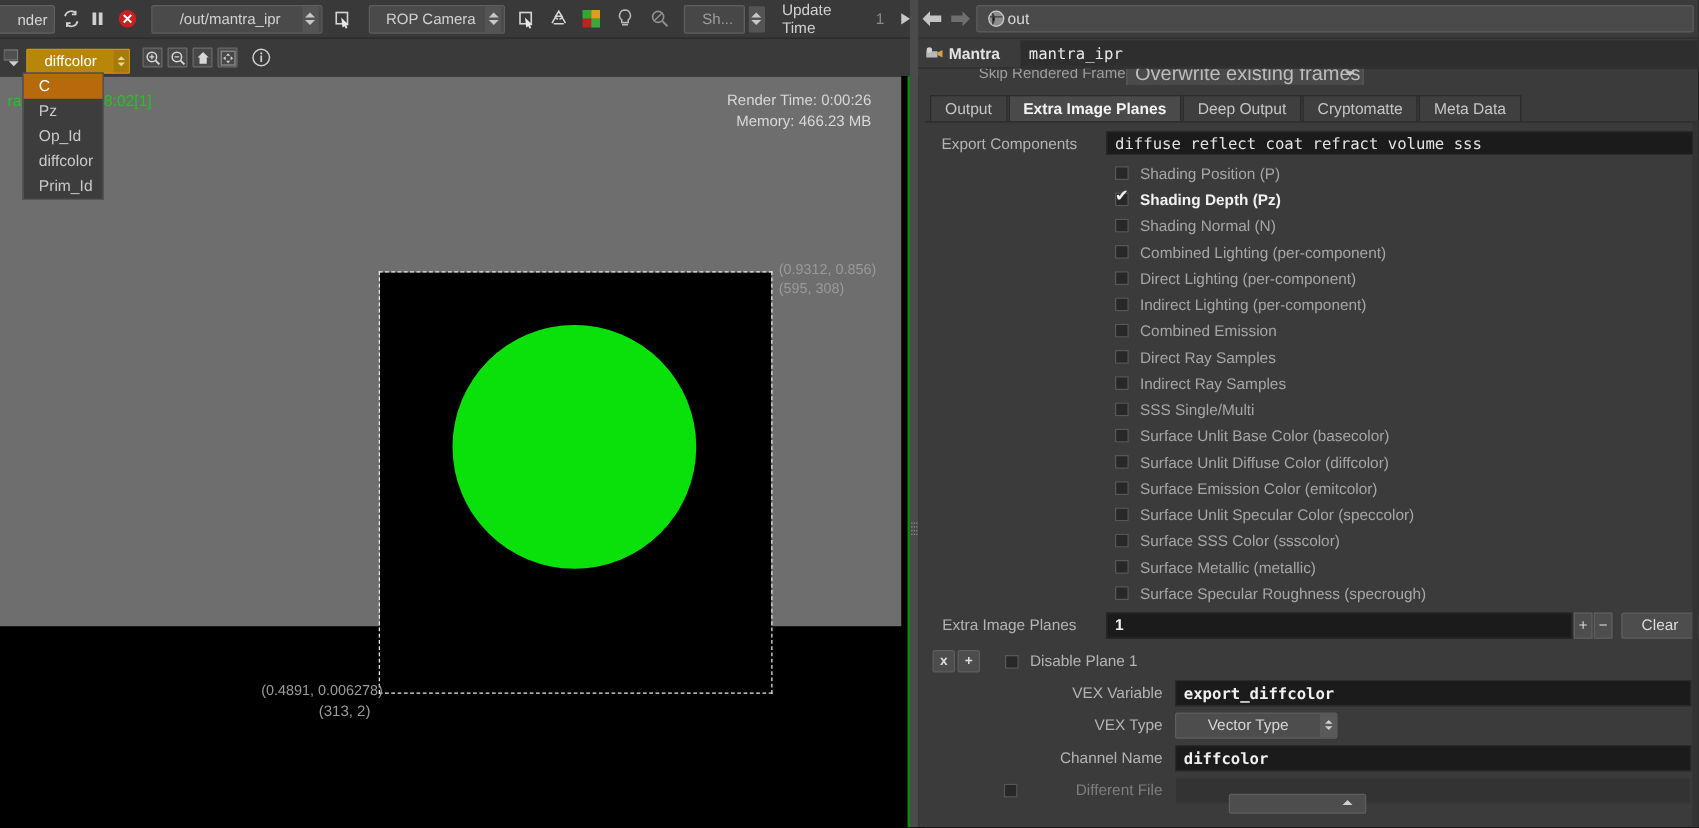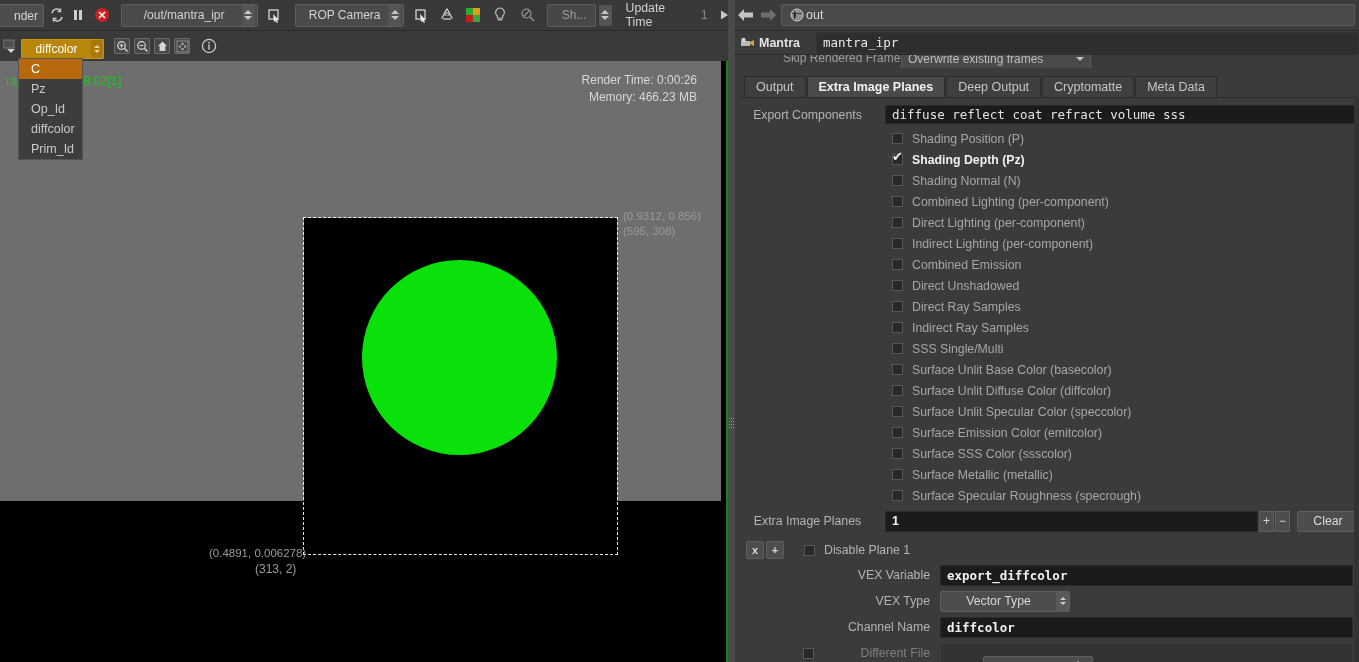--- a/index.html
+++ b/index.html
@@ -162,21 +162,21 @@
     border: 1px solid #333;
   }
   .clipped-row {
     position: absolute; left: 8px; top: 55px; width: 610px; height: 13px;
     overflow: hidden;
   }
   .clipped-row .lbl { position:absolute; left:40px; top:-4px; color:#9e9e9e; font-size:12px; }
   .clipped-row .menu {
     position:absolute; left:158px; top:-6px; width: 190px; height: 20px;
     background:#4a4a4a; border:1px solid #5a5a5a; color:#bdbdbd;
-    font-size:12px; padding-left:6px; line-height:19px;
+    font-size:16px; padding-left:6px; line-height:19px;
   }
   .clipped-row .menu .arr { position:absolute; right:6px; top:7px; width:0;height:0;
     border-left:4px solid transparent;border-right:4px solid transparent;border-top:4px solid #c0c0c0;}
 
   .tabs {
     position: absolute; left: 744px; top: 75px; width: 615px; height: 22px;
     display: flex; align-items: flex-end;
   }
   .tab {
     height: 21px; padding: 0 11px; background: #3f3f3f;
@@ -549,49 +549,45 @@
       <div class="chk-row">
           <span class="chk"></span>
           <span class="chk-lbl">Indirect Lighting (per-component)</span>
         </div>
       <div class="chk-row">
           <span class="chk"></span>
           <span class="chk-lbl">Combined Emission</span>
         </div>
       <div class="chk-row">
           <span class="chk"></span>
-          <span class="chk-lbl">Direct Unshadowed</span>
-        </div>
-      <div class="chk-row">
-          <span class="chk"></span>
           <span class="chk-lbl">Direct Ray Samples</span>
         </div>
       <div class="chk-row">
           <span class="chk"></span>
           <span class="chk-lbl">Indirect Ray Samples</span>
         </div>
       <div class="chk-row">
           <span class="chk"></span>
           <span class="chk-lbl">SSS Single/Multi</span>
         </div>
       <div class="chk-row">
           <span class="chk"></span>
           <span class="chk-lbl">Surface Unlit Base Color (basecolor)</span>
         </div>
       <div class="chk-row">
           <span class="chk"></span>
           <span class="chk-lbl">Surface Unlit Diffuse Color (diffcolor)</span>
         </div>
       <div class="chk-row">
           <span class="chk"></span>
+          <span class="chk-lbl">Surface Emission Color (emitcolor)</span>
+        </div>
+      <div class="chk-row">
+          <span class="chk"></span>
           <span class="chk-lbl">Surface Unlit Specular Color (speccolor)</span>
-        </div>
-      <div class="chk-row">
-          <span class="chk"></span>
-          <span class="chk-lbl">Surface Emission Color (emitcolor)</span>
         </div>
       <div class="chk-row">
           <span class="chk"></span>
           <span class="chk-lbl">Surface SSS Color (ssscolor)</span>
         </div>
       <div class="chk-row">
           <span class="chk"></span>
           <span class="chk-lbl">Surface Metallic (metallic)</span>
         </div>
       <div class="chk-row">

